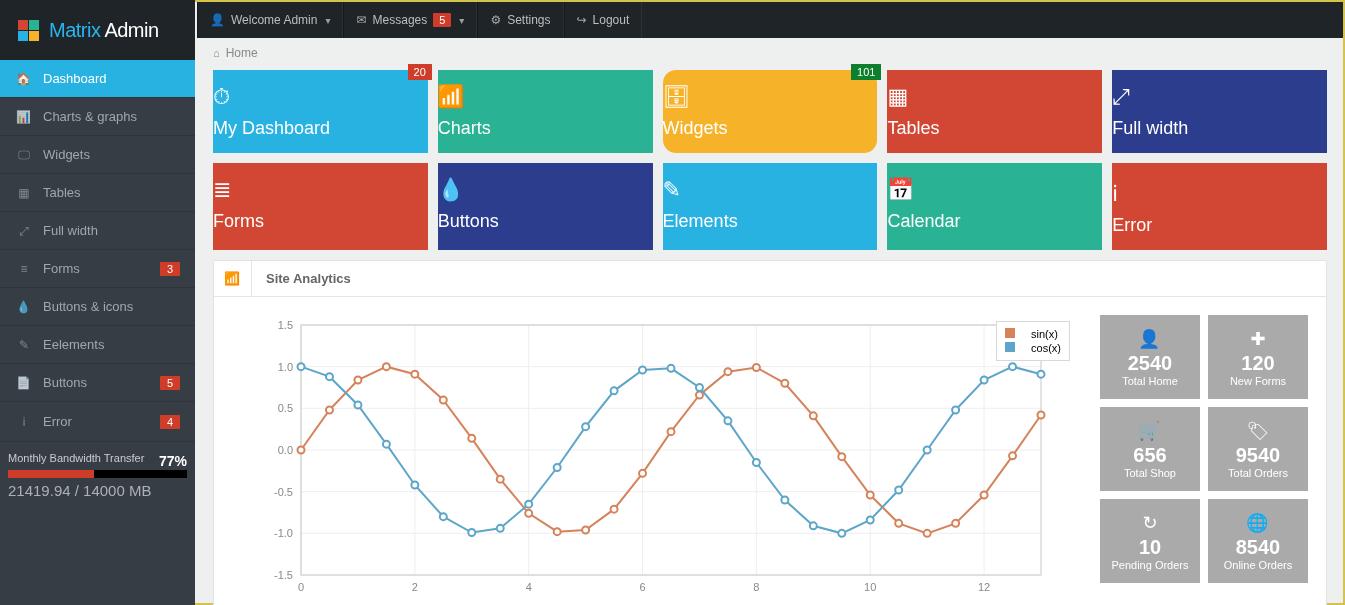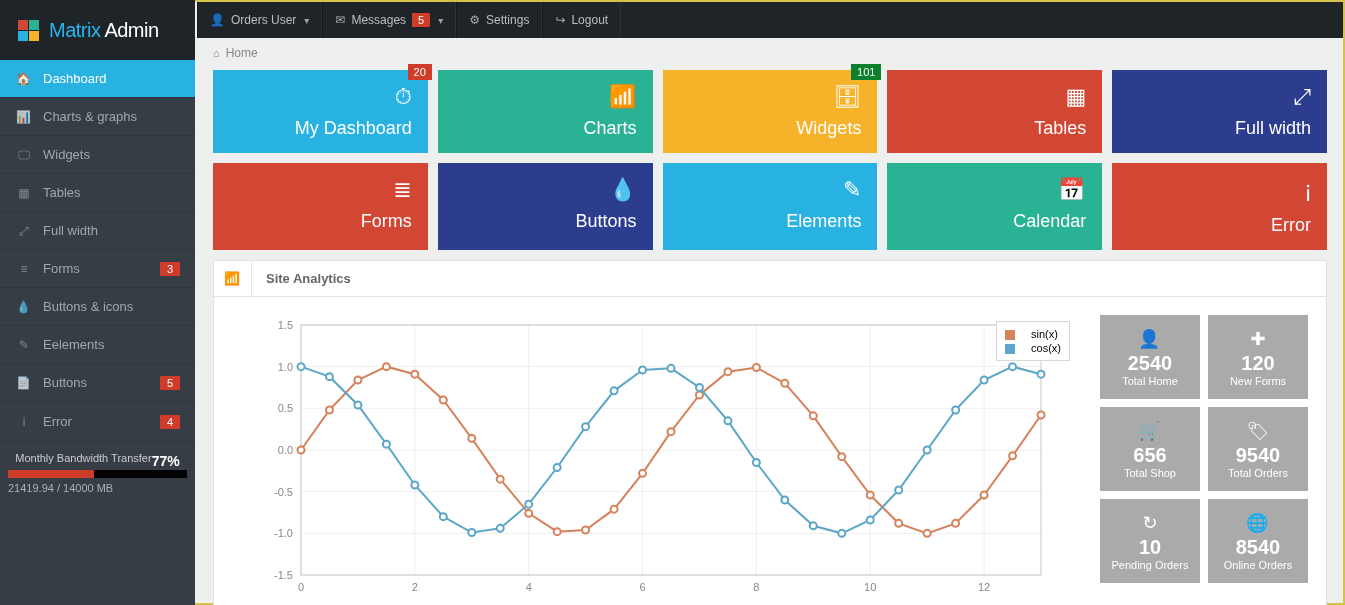--- a/index.html
+++ b/index.html
@@ -30,50 +30,50 @@
 .nav-item.active::after { content: ''; position: absolute; right: -10px; top: 50%; margin-top: -10px; border: 10px solid transparent; border-left-color: #28b2e2; }
 .nav-icon { width: 18px; text-align: center; margin-right: 10px; opacity: 0.7; font-size: 12px; }
 .nav-item.active .nav-icon { opacity: 1; }
 .nav-label { flex: 1; }
 .nav-badge { background: #cf3c29; color: #fff; font-size: 11px; padding: 1px 7px; border-radius: 1px; }
 
 .sb-section { padding: 10px 8px 6px 8px; font-size: 11px; color: #c9cccf; }
 .sb-title { margin-bottom: 6px; }
 .sb-bar { background: #000; height: 8px; position: relative; margin-bottom: 4px; }
 .sb-fill { position: absolute; left: 0; top: 0; bottom: 0; }
-.sb-row { display: flex; justify-content: center; font-size: 11px; align-items: center; }
+.sb-row { display: flex; justify-content: space-between; font-size: 11px; align-items: center; }
 .sb-pct { font-size: 14px; font-weight: bold; color: #fff; }
-.sb-sub { font-size: 11px; color: #abb1b6; }
+.sb-sub { font-size: 15px; color: #abb1b6; }
 
 
 .main { position: absolute; left: 195px; top: 36px; right: 0; bottom: 0; overflow: auto; }
 .breadcrumb { padding: 10px 18px; font-size: 12px; color: #888; display: flex; align-items: center; gap: 6px; }
 
 .tiles { padding: 0 18px; }
 .tile-row { display: flex; gap: 10px; margin-bottom: 10px; }
-.tile { flex: 1; color: #fff; text-align: right; padding: 14px 16px 14px; position: relative; cursor: pointer; }
+.tile { flex: 1; color: #fff; text-align: left; padding: 14px 0 14px; position: relative; cursor: pointer; }
 .tile .ticon { font-size: 22px; margin-bottom: 8px; display: block; }
 .tile .tlabel { font-size: 18px; }
 .tile .tbadge { position: absolute; top: -6px; right: -4px; background: #cf3c29; color: #fff; font-size: 11px; padding: 2px 6px; }
 .tile .tbadge.green { background: #0d7f2d; }
 
 
 .panel { margin: 8px 18px 18px; background: #fff; border: 1px solid #e2e2e2; border-radius: 2px; }
 .panel-head { display: flex; align-items: center; border-bottom: 1px solid #e5e5e5; }
 .ph-icon { width: 38px; text-align: center; color: #aaa; font-size: 13px; border-right: 1px solid #e5e5e5; padding: 10px 0; }
 .ph-title { padding: 10px 14px; font-size: 13px; color: #666; font-weight: bold; }
 
 .panel-body { display: flex; padding: 18px; gap: 20px; }
 .chart-wrap { flex: 1; position: relative; }
 svg.chart { width: 100%; height: 290px; }
 .grid-line { stroke: #eee; stroke-width: 1; }
 .series { fill: none; stroke-width: 2; }
 .pt { fill: #fff; stroke-width: 2; }
 .legend { position: absolute; top: 6px; right: 10px; background: #fff; border: 1px solid #d8d8d8; font-size: 11px; padding: 4px 8px; }
-.leg-row { display: flex; align-items: flex-end; gap: 16px; margin: 2px 0; }
+.leg-row { display: flex; align-items: flex-start; gap: 16px; margin: 2px 0; }
 .leg-sw { width: 10px; height: 10px; }
 
 .stat-grid { display: grid; grid-template-columns: repeat(2, 100px); grid-auto-rows: 84px; gap: 8px; }
 .stat { background: #aaa; color: #fff; text-align: center; display: flex; flex-direction: column; justify-content: center; align-items: center; cursor: pointer; }
 .stat .sicon { font-size: 18px; margin-bottom: 2px; }
 .stat .sval { font-size: 20px; font-weight: bold; }
 .stat .slabel { font-size: 11px; }
 
 .tick-label { font-size: 11px; fill: #888; }
 </style>
@@ -86,21 +86,21 @@
       <div class="sq" style="background:#29b394"></div>
     <div class="sq" style="background:#28b2e2"></div>
       <div class="sq" style="background:#f6b32a"></div>
   </div>
   <div class="logo-text"><span class="a">Matrix</span><span class="b"> Admin</span></div>
 </div>
 
 <div class="topbar">
   <div class="tb-item">
       <span class="tb-icon">👤</span>
-      <span>Orders User</span>
+      <span>Welcome Admin</span>
       <span class="tb-caret">▾</span>
     </div>
   <div class="tb-item">
       <span class="tb-icon">✉</span>
       <span>Messages</span>
       <span class="tb-badge">5</span>
       <span class="tb-caret">▾</span>
     </div>
   <div class="tb-item">
       <span class="tb-icon">⚙</span>
@@ -174,21 +174,21 @@
 <div class="main">
   <div class="breadcrumb">
     <span style="font-size:11px;">⌂</span>
     <span>Home</span>
   </div>
 
   <div class="tiles">
     <div class="tile-row" id="tile-row-1">
         <div class="tile" style="background: rgb(40, 178, 226);"><span class="tbadge ">20</span><span class="ticon">⏱</span><span class="tlabel">My Dashboard</span></div>
         <div class="tile" style="background: rgb(41, 179, 148);"><span class="ticon">📶</span><span class="tlabel">Charts</span></div>
-        <div class="tile" style="background: rgb(246, 179, 42);"><span class="tbadge green">101</span><span class="ticon">🗄</span><span class="tlabel">Widgets</span></div>
+        <div class="tile" style="background: rgb(246, 179, 42); border-radius: 13px;"><span class="tbadge green">101</span><span class="ticon">🗄</span><span class="tlabel">Widgets</span></div>
         <div class="tile" style="background: rgb(209, 71, 52);"><span class="ticon">▦</span><span class="tlabel">Tables</span></div>
         <div class="tile" style="background: rgb(44, 61, 142);"><span class="ticon">⤢</span><span class="tlabel">Full width</span></div>
       </div>
     <div class="tile-row" id="tile-row-2">
         <div class="tile" style="background: rgb(209, 71, 52);"><span class="ticon">≣</span><span class="tlabel">Forms</span></div>
         <div class="tile" style="background: rgb(44, 61, 142);"><span class="ticon">💧</span><span class="tlabel">Buttons</span></div>
         <div class="tile" style="background: rgb(40, 178, 226);"><span class="ticon">✎</span><span class="tlabel">Elements</span></div>
         <div class="tile" style="background: rgb(41, 179, 148);"><span class="ticon">📅</span><span class="tlabel">Calendar</span></div>
         <div class="tile" style="background: rgb(209, 71, 52);"><span class="ticon">ℹ</span><span class="tlabel">Error</span></div>
       </div>

